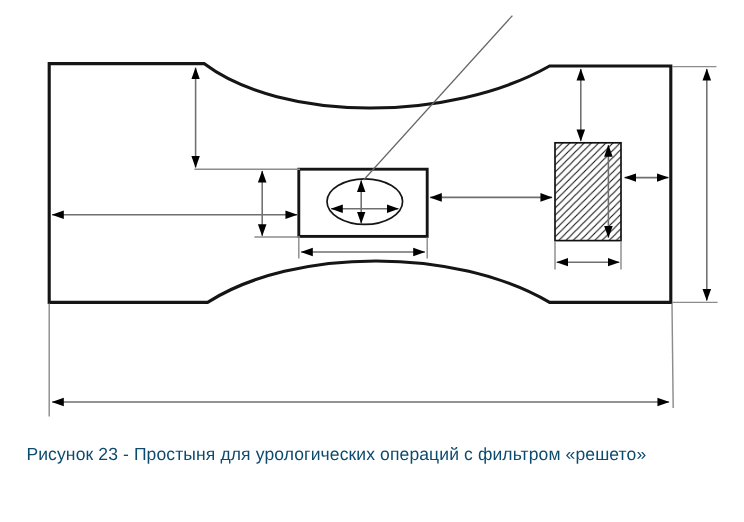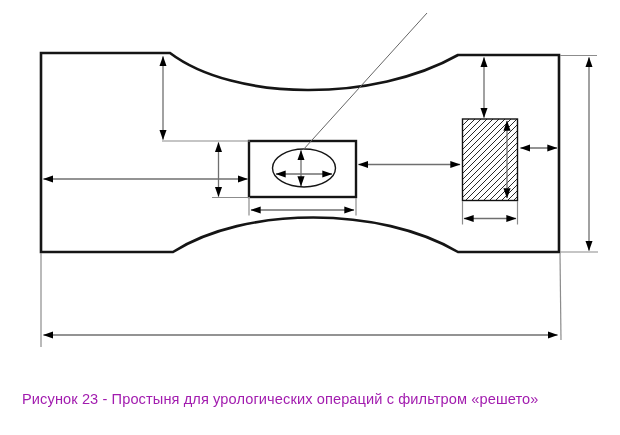--- a/index.html
+++ b/index.html
@@ -6,25 +6,25 @@
   .screen{
     position:relative;
     width:620px;height:435px;
     background:#ffffff;
     font-family:"Liberation Sans", sans-serif;
     overflow:hidden;
   }
   .drawing{position:absolute;left:0;top:0;}
   .caption{
     position:absolute;
-    left:22px;top:391px;
+    left:22px;top:371px;
     width:585px;
     font-size:14.6px;
     letter-spacing:0.1px;
-    color:#a21caf;
+    color:#0c4a6e;
     white-space:nowrap;
   }
 </style>
 </head>
 <body>
 
 <div class="screen">
 
   <svg class="drawing" width="620" height="362" viewBox="0 0 620 362">
     <defs>

